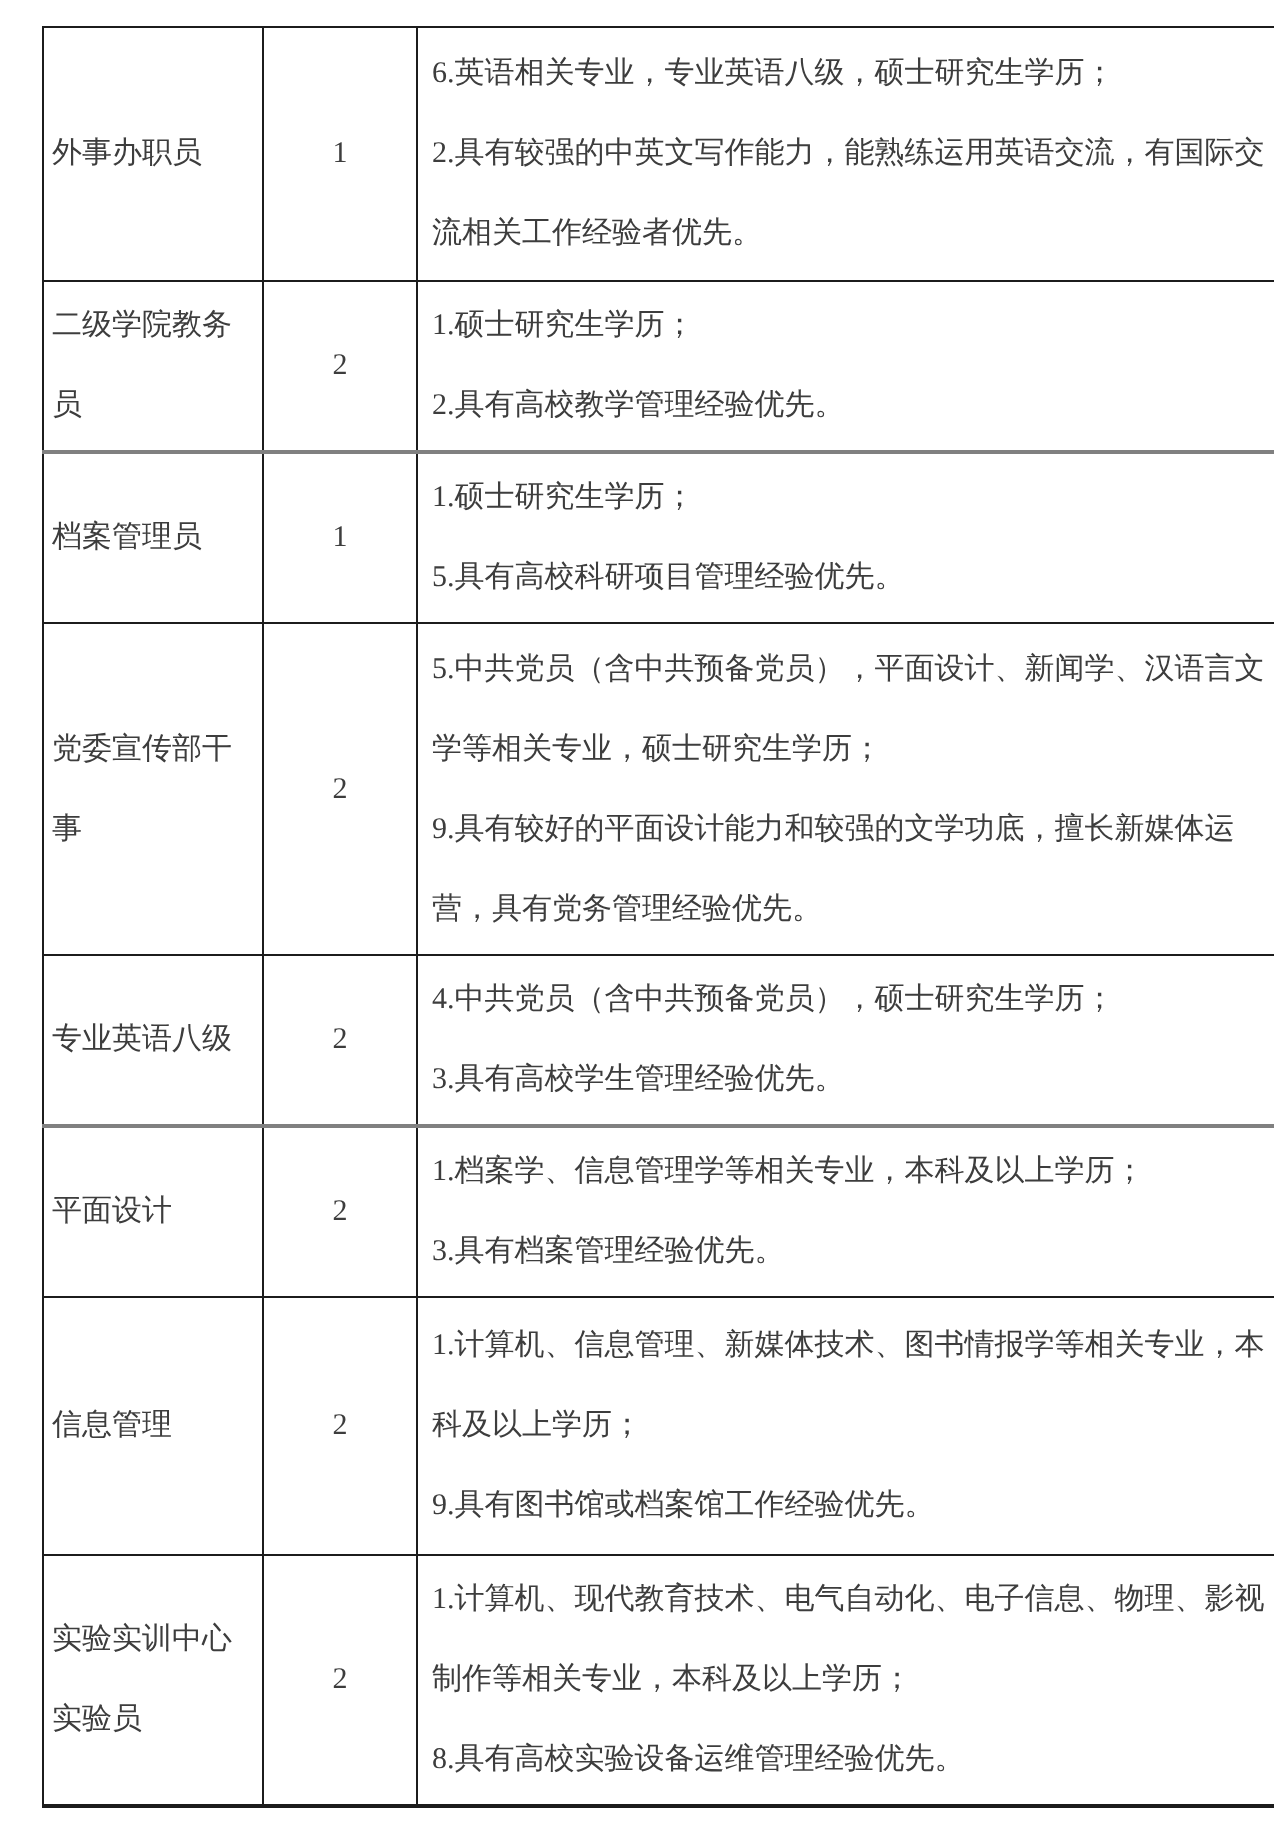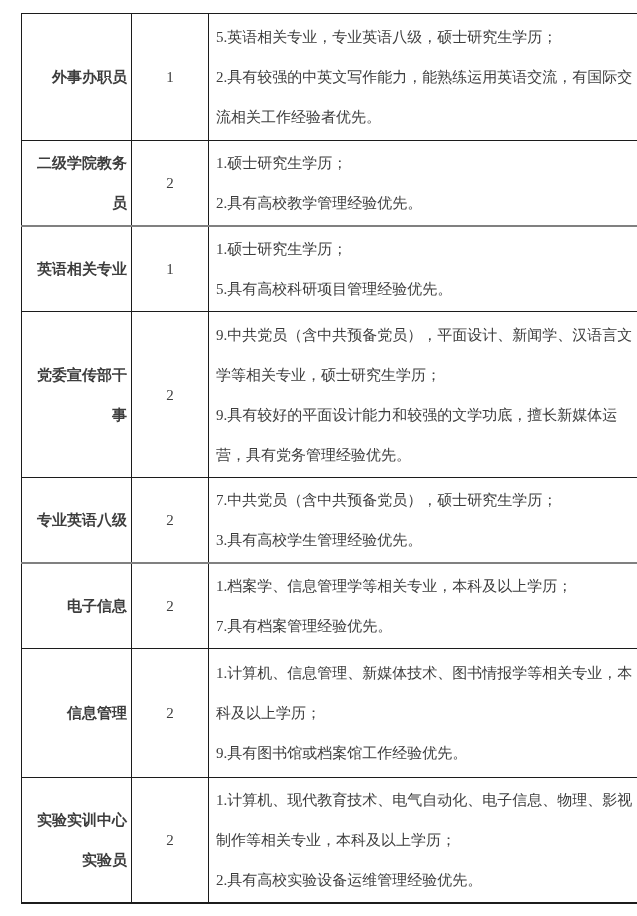--- a/index.html
+++ b/index.html
@@ -32,23 +32,22 @@
     line-height: 40px;
     vertical-align: middle;
     overflow: hidden;
   }
   
   tr.gray-top td {
     border-top: 2px solid #808080;
   }
   td.pos {
     width: 101px;
-    text-align: right;
+    text-align: left;
     padding: 2px 4px;
-    font-weight: bold;
   }
   td.cnt {
     width: 76px;
     text-align: center;
     padding: 0;
   }
   td.req {
     width: 419px;
     text-align: left;
     padding: 2px 6px 2px 7px;
@@ -66,75 +65,75 @@
 </head>
 <body>
 
 <div class="table-wrap">
   <table class="recruit">
     <tbody>
       <tr class="r1">
         <td class="pos"><span>外事办职员</span></td>
         <td class="cnt"><span>1</span></td>
         <td class="req">
-          <span class="req-item">5.英语相关专业，专业英语八级，硕士研究生学历；</span>
+          <span class="req-item">6.英语相关专业，专业英语八级，硕士研究生学历；</span>
           <span class="req-item">2.具有较强的中英文写作能力，能熟练运用英语交流，有国际交流相关工作经验者优先。</span>
         </td>
       </tr>
       <tr class="r2">
         <td class="pos"><span>二级学院教务员</span></td>
         <td class="cnt"><span>2</span></td>
         <td class="req">
           <span class="req-item">1.硕士研究生学历；</span>
           <span class="req-item">2.具有高校教学管理经验优先。</span>
         </td>
       </tr>
       <tr class="r3 gray-top">
-        <td class="pos"><span>英语相关专业</span></td>
+        <td class="pos"><span>档案管理员</span></td>
         <td class="cnt"><span>1</span></td>
         <td class="req">
           <span class="req-item">1.硕士研究生学历；</span>
           <span class="req-item">5.具有高校科研项目管理经验优先。</span>
         </td>
       </tr>
       <tr class="r4">
         <td class="pos"><span>党委宣传部干事</span></td>
         <td class="cnt"><span>2</span></td>
         <td class="req">
-          <span class="req-item">9.中共党员（含中共预备党员），平面设计、新闻学、汉语言文学等相关专业，硕士研究生学历；</span>
+          <span class="req-item">5.中共党员（含中共预备党员），平面设计、新闻学、汉语言文学等相关专业，硕士研究生学历；</span>
           <span class="req-item">9.具有较好的平面设计能力和较强的文学功底，擅长新媒体运营，具有党务管理经验优先。</span>
         </td>
       </tr>
       <tr class="r5">
         <td class="pos"><span>专业英语八级</span></td>
         <td class="cnt"><span>2</span></td>
         <td class="req">
-          <span class="req-item">7.中共党员（含中共预备党员），硕士研究生学历；</span>
+          <span class="req-item">4.中共党员（含中共预备党员），硕士研究生学历；</span>
           <span class="req-item">3.具有高校学生管理经验优先。</span>
         </td>
       </tr>
       <tr class="r6 gray-top">
-        <td class="pos"><span>电子信息</span></td>
+        <td class="pos"><span>平面设计</span></td>
         <td class="cnt"><span>2</span></td>
         <td class="req">
           <span class="req-item">1.档案学、信息管理学等相关专业，本科及以上学历；</span>
-          <span class="req-item">7.具有档案管理经验优先。</span>
+          <span class="req-item">3.具有档案管理经验优先。</span>
         </td>
       </tr>
       <tr class="r7">
         <td class="pos"><span>信息管理</span></td>
         <td class="cnt"><span>2</span></td>
         <td class="req">
           <span class="req-item">1.计算机、信息管理、新媒体技术、图书情报学等相关专业，本科及以上学历；</span>
           <span class="req-item">9.具有图书馆或档案馆工作经验优先。</span>
         </td>
       </tr>
       <tr class="r8">
         <td class="pos"><span>实验实训中心实验员</span></td>
         <td class="cnt"><span>2</span></td>
         <td class="req">
           <span class="req-item">1.计算机、现代教育技术、电气自动化、电子信息、物理、影视制作等相关专业，本科及以上学历；</span>
-          <span class="req-item">2.具有高校实验设备运维管理经验优先。</span>
+          <span class="req-item">8.具有高校实验设备运维管理经验优先。</span>
         </td>
       </tr>
     </tbody>
   </table>
 </div>
 
 </body></html>

